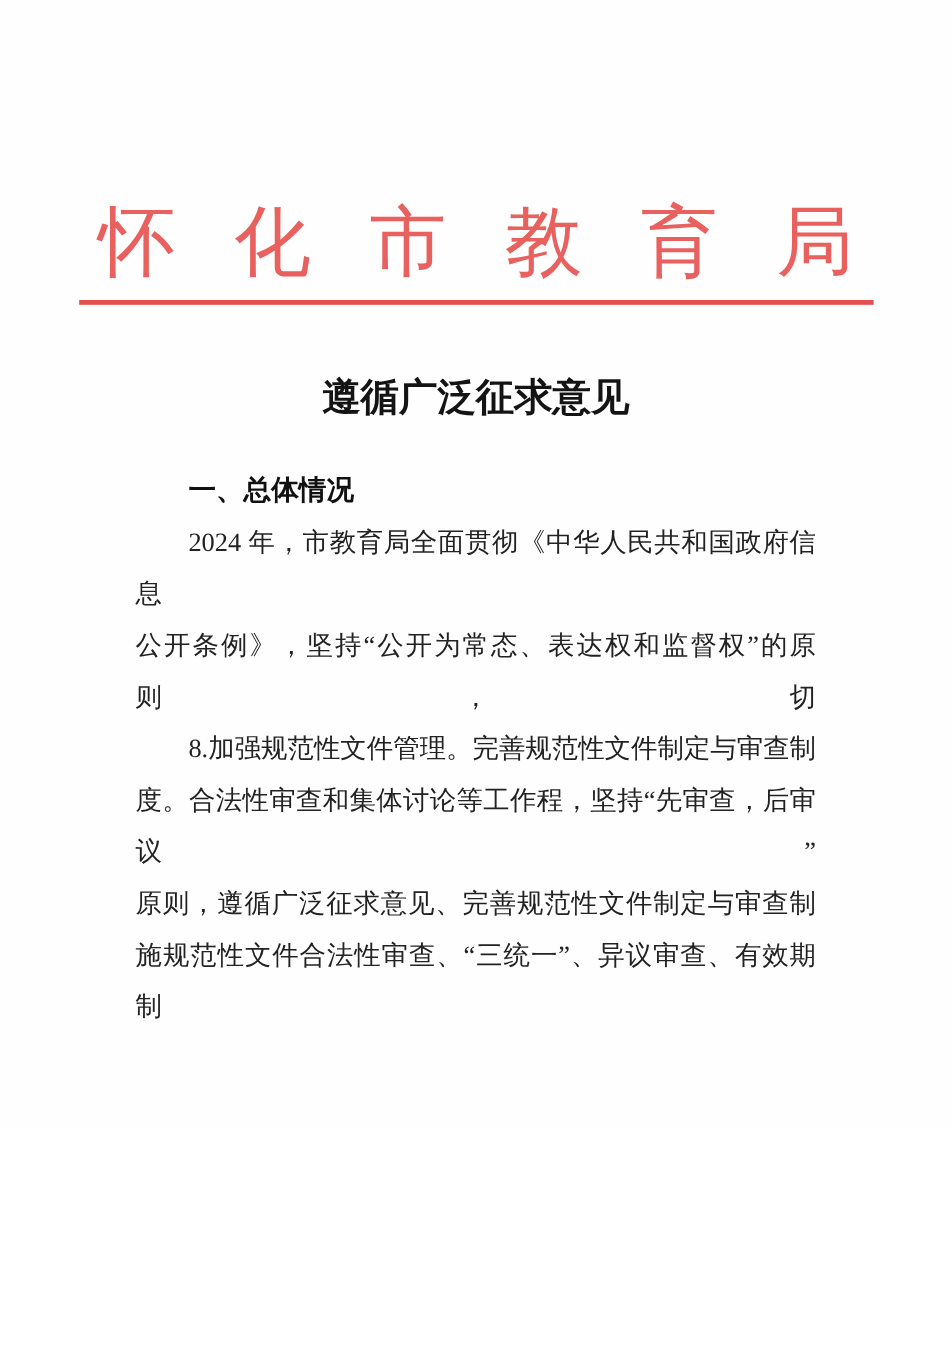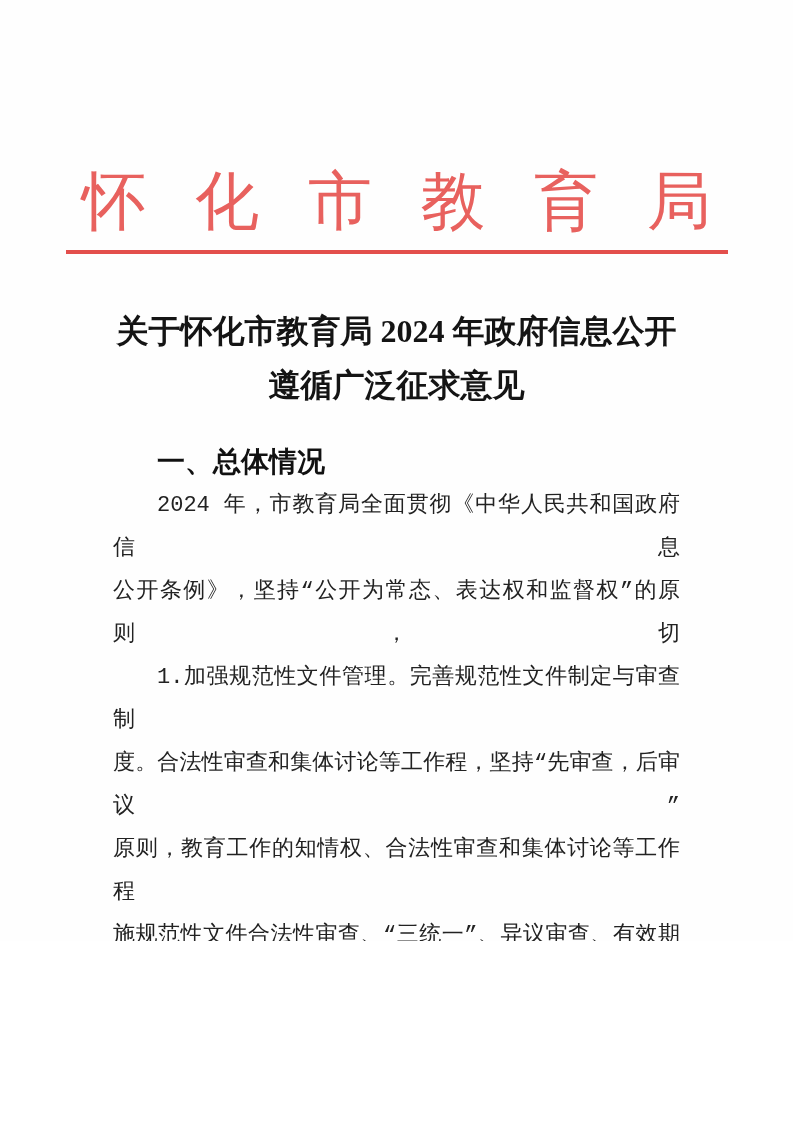--- a/index.html
+++ b/index.html
@@ -50,28 +50,27 @@
   .doc-body {
     margin: 28px 113px 0 113px; 
     font-size: 22px;
     line-height: 43px;
     color: #222222;
   }
   .section-heading {
     margin: 0;
     padding-left: 44px;
     font-family: "Liberation Sans", sans-serif;
-    font-size: 28px;
+    font-size: 23px;
     font-weight: 700;
     line-height: 44px;
     color: #111111;
   }
   .line {
     min-height: 43px;
-    font-family: Liberation Mono, monospace;
   }
   .line.indent {
     text-indent: 44px;
   }
   .line.fill {
     text-align: justify;
     text-align-last: justify;
     text-justify: inter-character;
   }
 </style>
@@ -79,29 +78,28 @@
 <body>
 
 <div class="page">
 
   <header class="letterhead">
     <div class="letterhead-title">怀化市教育局</div>
     <div class="letterhead-rule"></div>
   </header>
 
   <h1 class="doc-title">
-    <span class="title-line">关于怀化市教育局 2024 年政府信息公开</span>
     <span class="title-line">遵循广泛征求意见</span>
   </h1>
 
   <section class="doc-body">
     <h2 class="section-heading">一、总体情况</h2>
 
     <div class="line indent fill">2024 年，市教育局全面贯彻《中华人民共和国政府信息</div>
     <div class="line fill">公开条例》，坚持“公开为常态、表达权和监督权”的原则，切</div>
-    <div class="line indent fill">1.加强规范性文件管理。完善规范性文件制定与审查制</div>
+    <div class="line indent fill">8.加强规范性文件管理。完善规范性文件制定与审查制</div>
     <div class="line fill">度。合法性审查和集体讨论等工作程，坚持“先审查，后审议”</div>
-    <div class="line fill">原则，教育工作的知情权、合法性审查和集体讨论等工作程</div>
+    <div class="line fill">原则，遵循广泛征求意见、完善规范性文件制定与审查制</div>
     <div class="line fill">施规范性文件合法性审查、“三统一”、异议审查、有效期制</div>
 
   </section>
 
 </div>
 
 </body></html>

